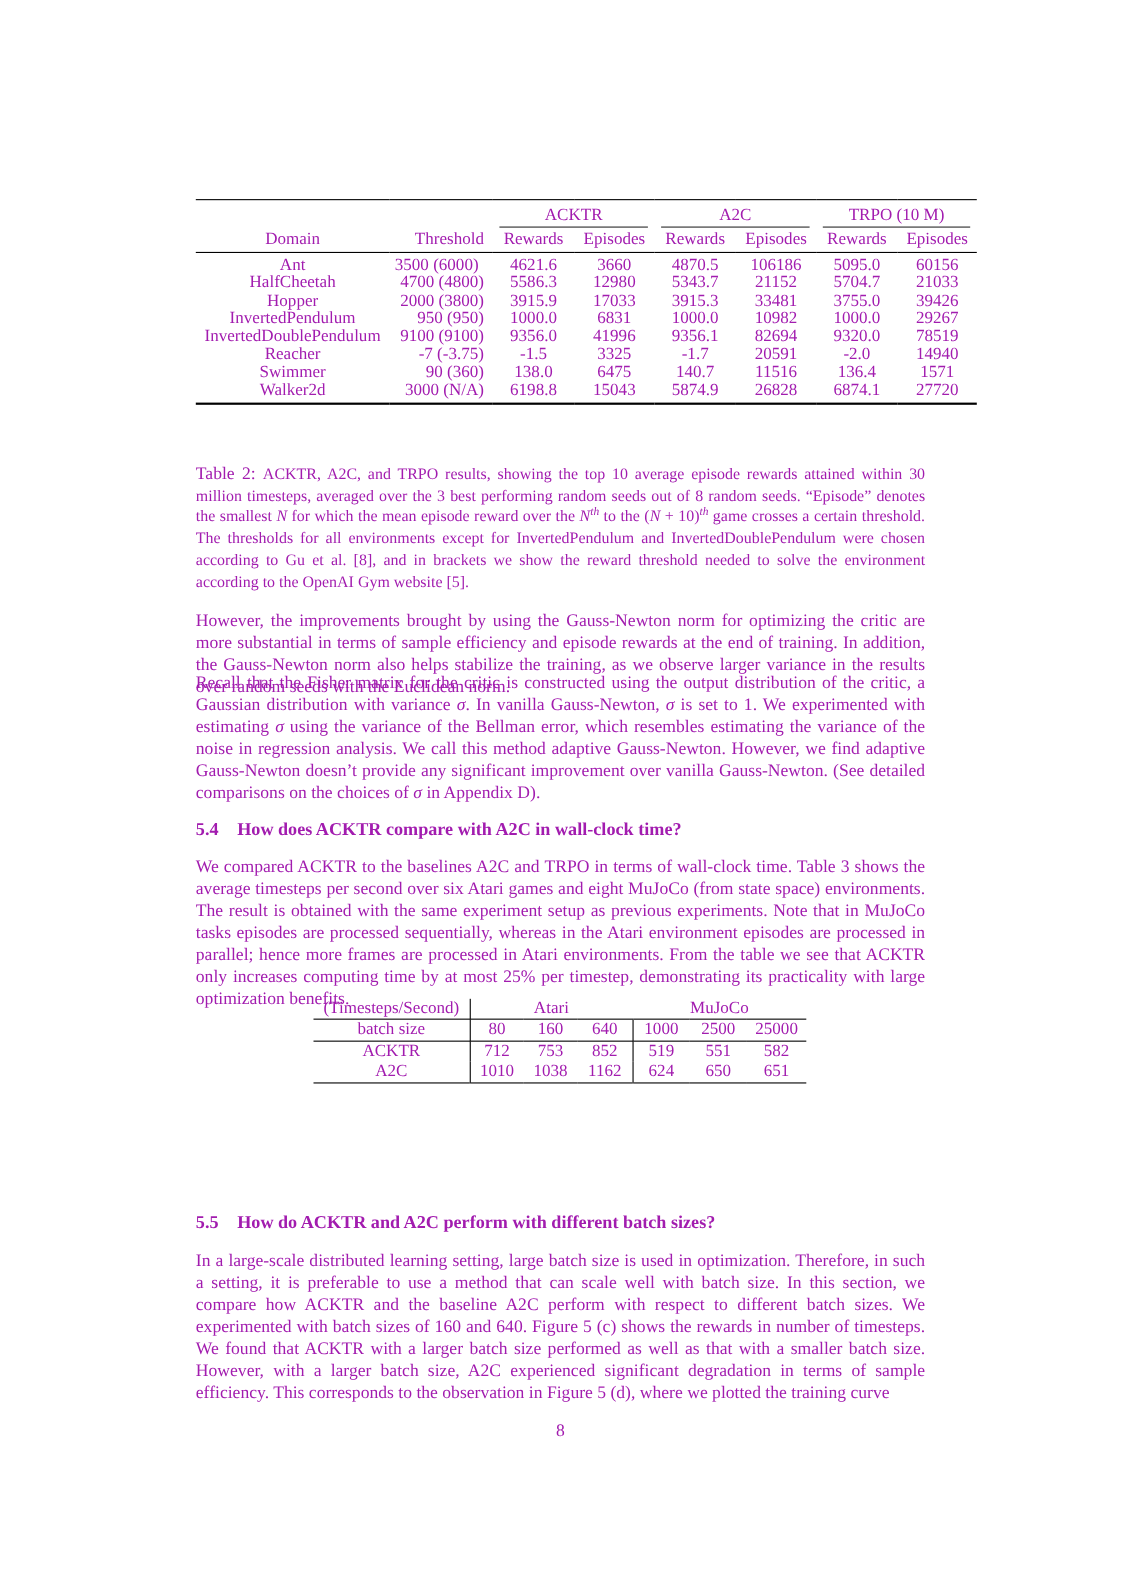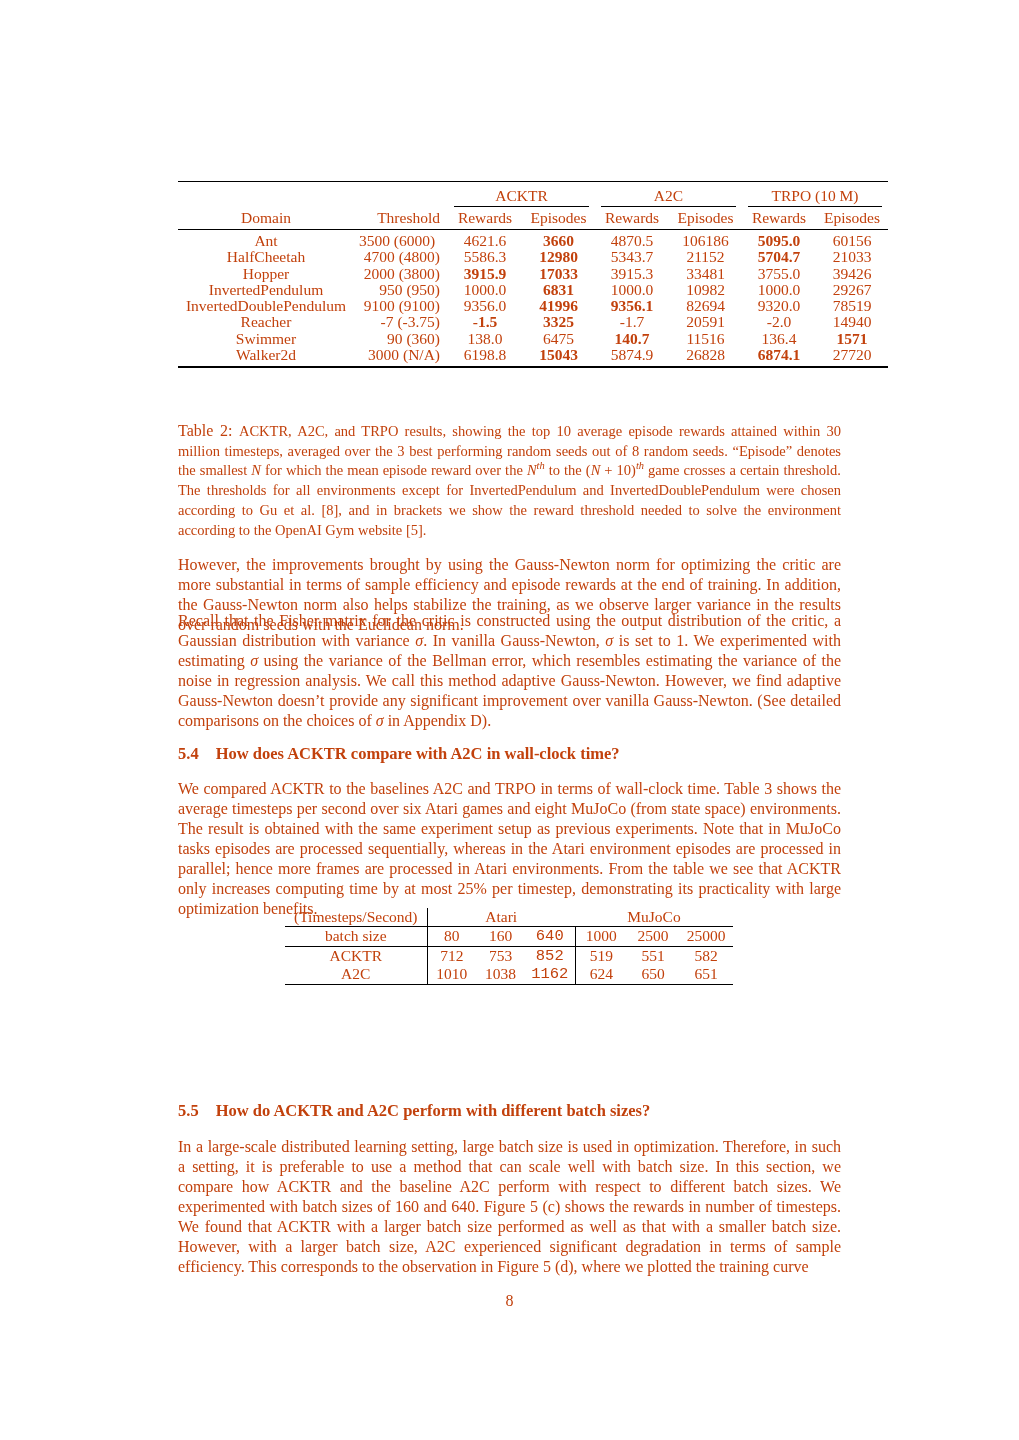--- a/index.html
+++ b/index.html
@@ -1,21 +1,21 @@
 <!DOCTYPE html>
 <html><head>
 <meta charset="utf-8">
 <style>
   html, body { margin: 0; padding: 0; background: #ffffff; }
   .page {
     position: relative;
     width: 1019px;
     height: 1440px;
     background: #ffffff;
-    color: #c2410c;
+    color: #a21caf;
     font-family: "Liberation Serif", "DejaVu Serif", serif;
     overflow: hidden;
   }
 
   
   .body-par {
     position: absolute;
     left: 178px;
     width: 663px;
     margin: 0;
@@ -72,40 +72,40 @@
   .tbl2 tr.grp .cmid {
     border-bottom: 1.1px solid #000;
     margin: 0 6px;
     padding-bottom: 1px;
     line-height: 19px;
   }
   .tbl2 tr.cols th { line-height: 22px; border-bottom: 1.2px solid #000; }
   .tbl2 tbody tr:first-child td { padding-top: 3px; text-align: center; }
   .tbl2 tbody tr:last-child td { padding-bottom: 3px; }
   .tbl2 .thr { text-align: right; padding-right: 8px; }
-  .tbl2 td.b { font-weight: bold; }
+  .tbl2 td.b { font-weight: normal; }
 
   
   .tbl3 {
     position: absolute;
     left: 285px;
     top: 908px;
     border-collapse: collapse;
     table-layout: fixed;
     font-size: 15.5px;
     border-bottom: 1.6px solid #000;
   }
   .tbl3 td {
     padding: 0;
     text-align: center;
     line-height: 18.4px;
     white-space: nowrap;
   }
   .tbl3 .lab { border-right: 1.2px solid #000; }
-  .tbl3 .split { border-right: 1.2px solid #000; font-family: Liberation Mono, monospace; }
+  .tbl3 .split { border-right: 1.2px solid #000; }
   .tbl3 tr.bb td { border-bottom: 1.2px solid #000; }
 
   
   .pagenum {
     position: absolute;
     top: 1292px;
     left: 0;
     width: 1019px;
     text-align: center;
     font-size: 16px;

